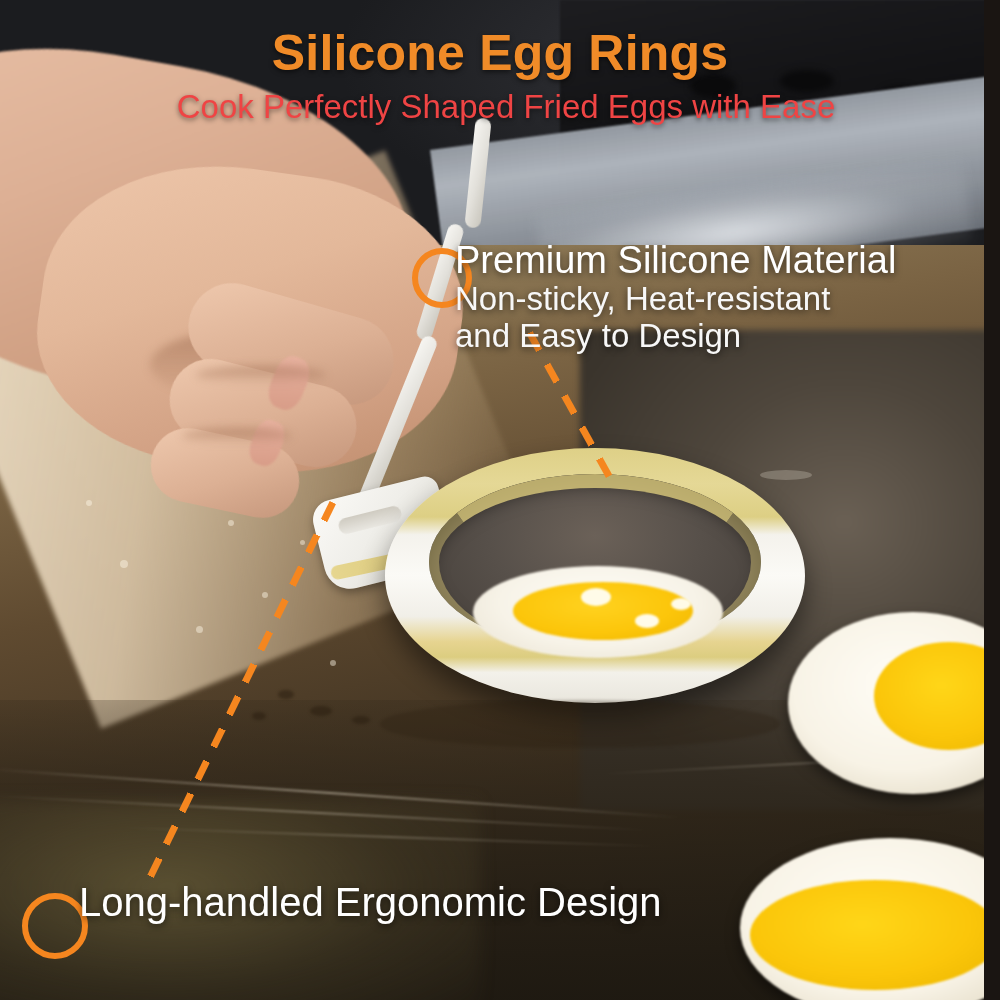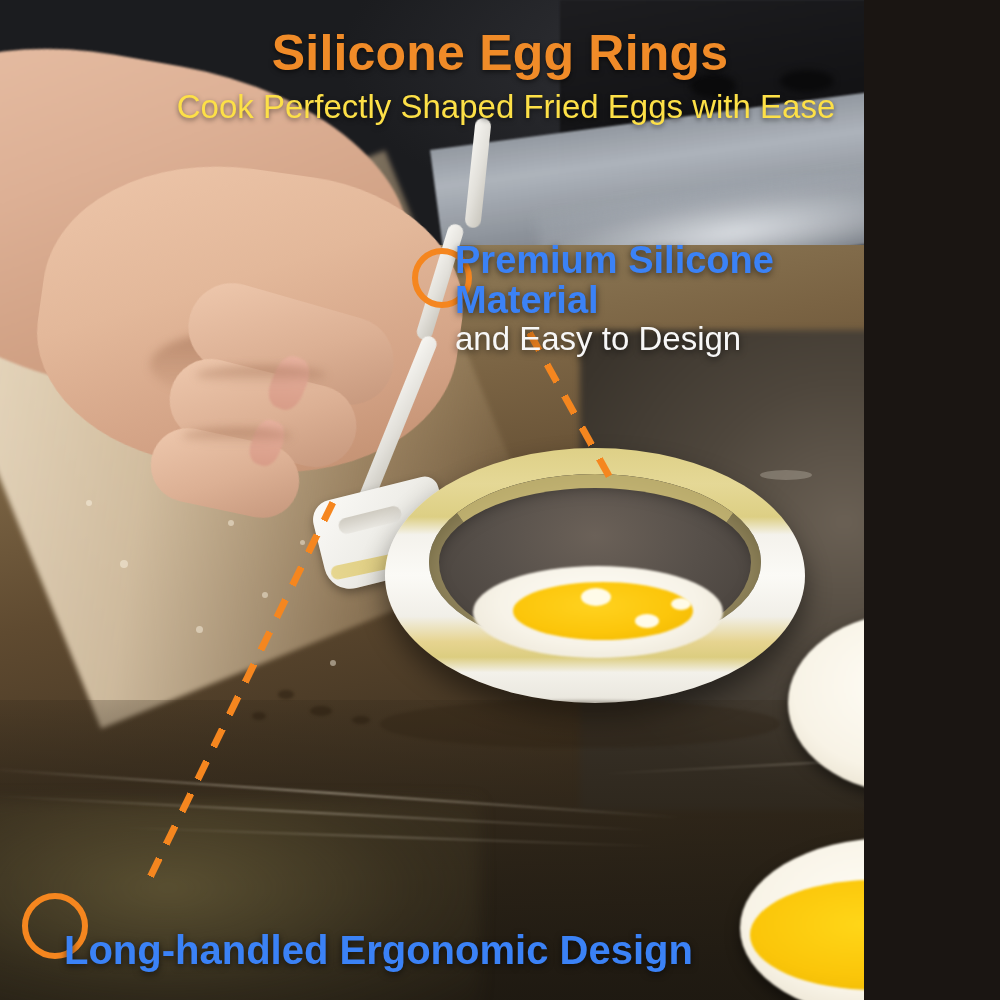--- a/index.html
+++ b/index.html
@@ -1,19 +1,19 @@
 <!DOCTYPE html>
 <html style="--accent: #f5861f;"><head>
 <meta charset="utf-8">
 <style>
   * { margin:0; padding:0; box-sizing:border-box; }
   html,body { width:1000px; height:1000px; background:#1a1512; }
   body { font-family:"Liberation Sans", sans-serif; overflow:hidden; }
 
-  #stage { position:relative; width:864px; height:1000px; overflow:hidden; }
+  #stage { position:relative; width:984px; height:1000px; overflow:hidden; }
 
   
   .photo { position:absolute; inset:0; overflow:hidden; }
 
   
   .bg-dark {
     position:absolute; left:0; top:0; width:1000px; height:330px;
     background:
       radial-gradient(ellipse 420px 180px at 760px 60px, #3a3b40 0%, #27282c 55%, #1b1c1f 100%),
       linear-gradient(180deg,#2b2a2c 0%, #232225 50%, #1d1c1e 100%);
@@ -223,29 +223,29 @@
     font-size:50px; font-weight:bold; color:#f08b28; letter-spacing:.2px;
     text-shadow:0 2px 5px rgba(0,0,0,.55);
   }
   .subtitle {
     position:absolute; left:0; top:88px; width:1000px; text-align:center;
     font-size:33px; font-weight:normal; color:#f08b28;
     text-shadow:0 2px 5px rgba(0,0,0,.5);
   }
   .feat { position:absolute; }
   .feat .head {
-    font-size:38px; font-weight:bold; color:#3b82f6; line-height:1.05;
+    font-size:38px; font-weight:normal; color:#ffffff; line-height:1.05;
     text-shadow:0 2px 7px rgba(0,0,0,.6);
   }
   .feat .sub {
     font-size:33px; font-weight:normal; color:#f7f7f7; line-height:1.12;
     text-shadow:0 2px 7px rgba(0,0,0,.6);
   }
   #feat-1 { left:455px; top:241px; }
-  #feat-2 { left:64px; top:881px;margin-top:48px; }
+  #feat-2 { left:79px; top:881px; }
   #feat-2 .head { font-size:40px; }
 </style>
 </head>
 <body>
 
 <div id="stage">
 
   <div class="photo">
 
     <div class="bg-dark"></div>
@@ -331,24 +331,25 @@
   </div>
 
   <div class="dash-line" style="left:336px;top:504px;width:418px;height:7px;transform:rotate(116deg);">
     <i></i>
   </div>
 
   <div class="marker-ring" style="left: 412px; top: 248px; width: 60px; height: 60px; border-color: rgb(245, 134, 31);"></div>
   <div class="marker-ring" style="left: 22px; top: 893px; width: 66px; height: 66px; border-color: rgb(245, 134, 31);"></div>
 
   <div class="title" style="color: rgb(240, 139, 40);">Silicone Egg Rings</div>
-  <div class="subtitle" style="color: #fde047; padding-left: 12px;">Cook Perfectly Shaped Fried Eggs with Ease</div>
+  <div class="subtitle" style="color: #ef4444; padding-left: 12px;">Cook Perfectly Shaped Fried Eggs with Ease</div>
 
   <div class="feat" id="feat-1">
     <div class="head">Premium Silicone Material</div>
+    <div class="sub">Non-sticky, Heat-resistant</div>
     <div class="sub">and Easy to Design</div>
   </div>
 
   <div class="feat" id="feat-2">
     <div class="head">Long-handled Ergonomic Design</div>
   </div>
 
 </div>
 
 </body></html>

